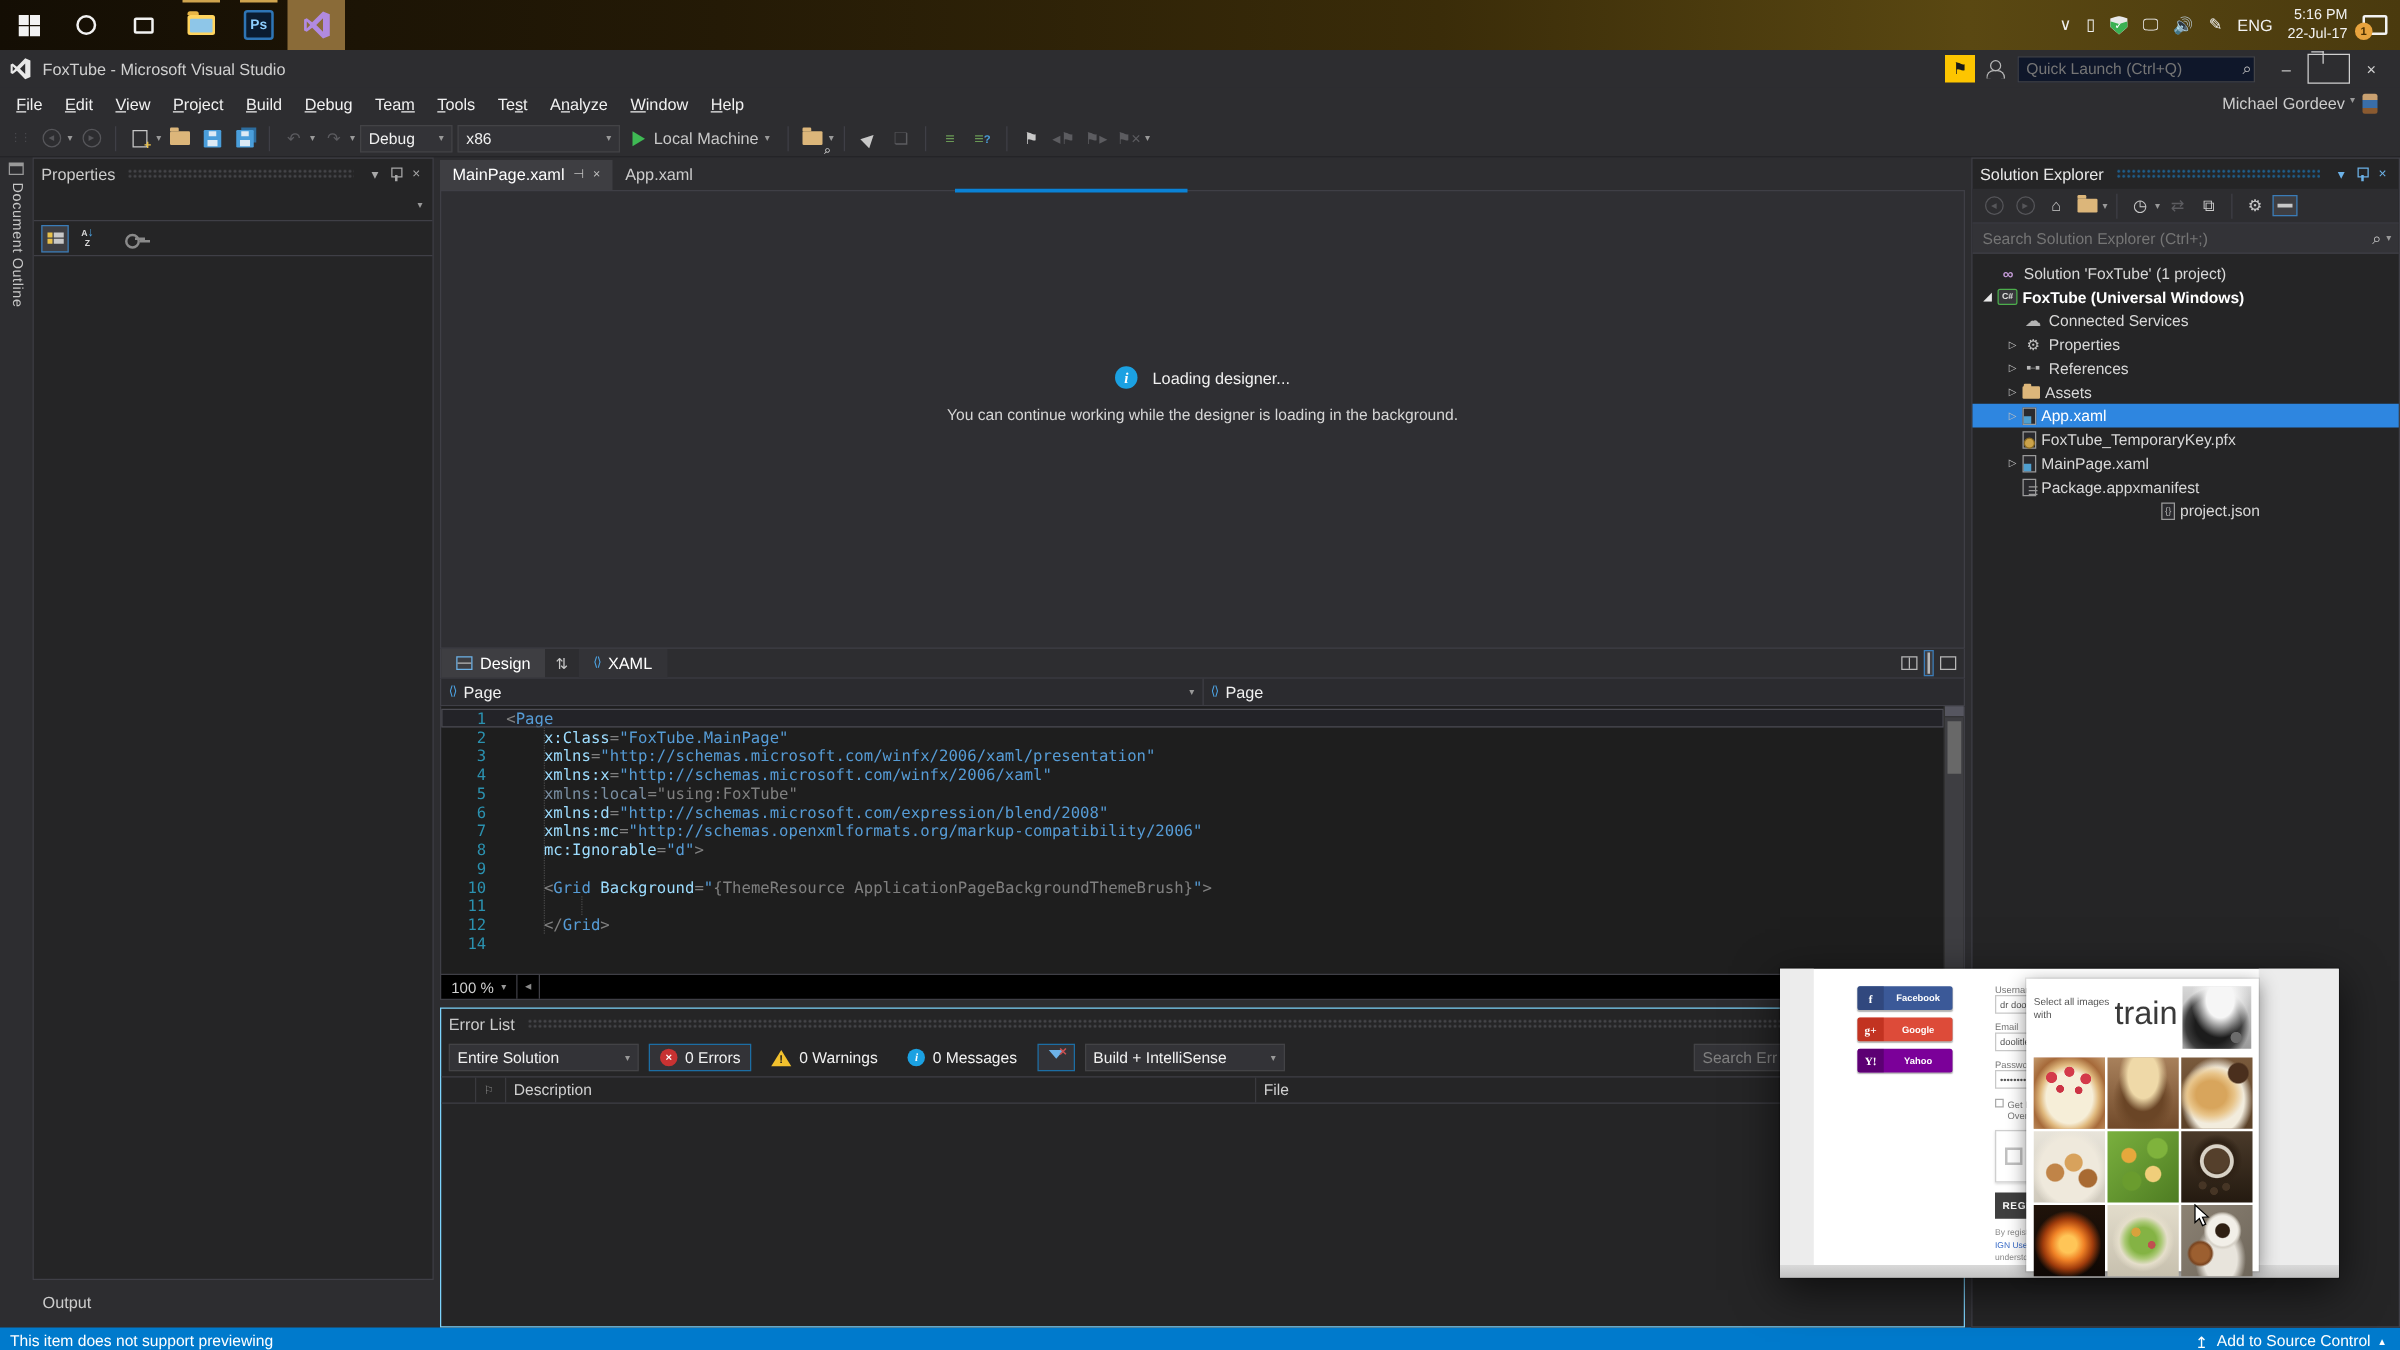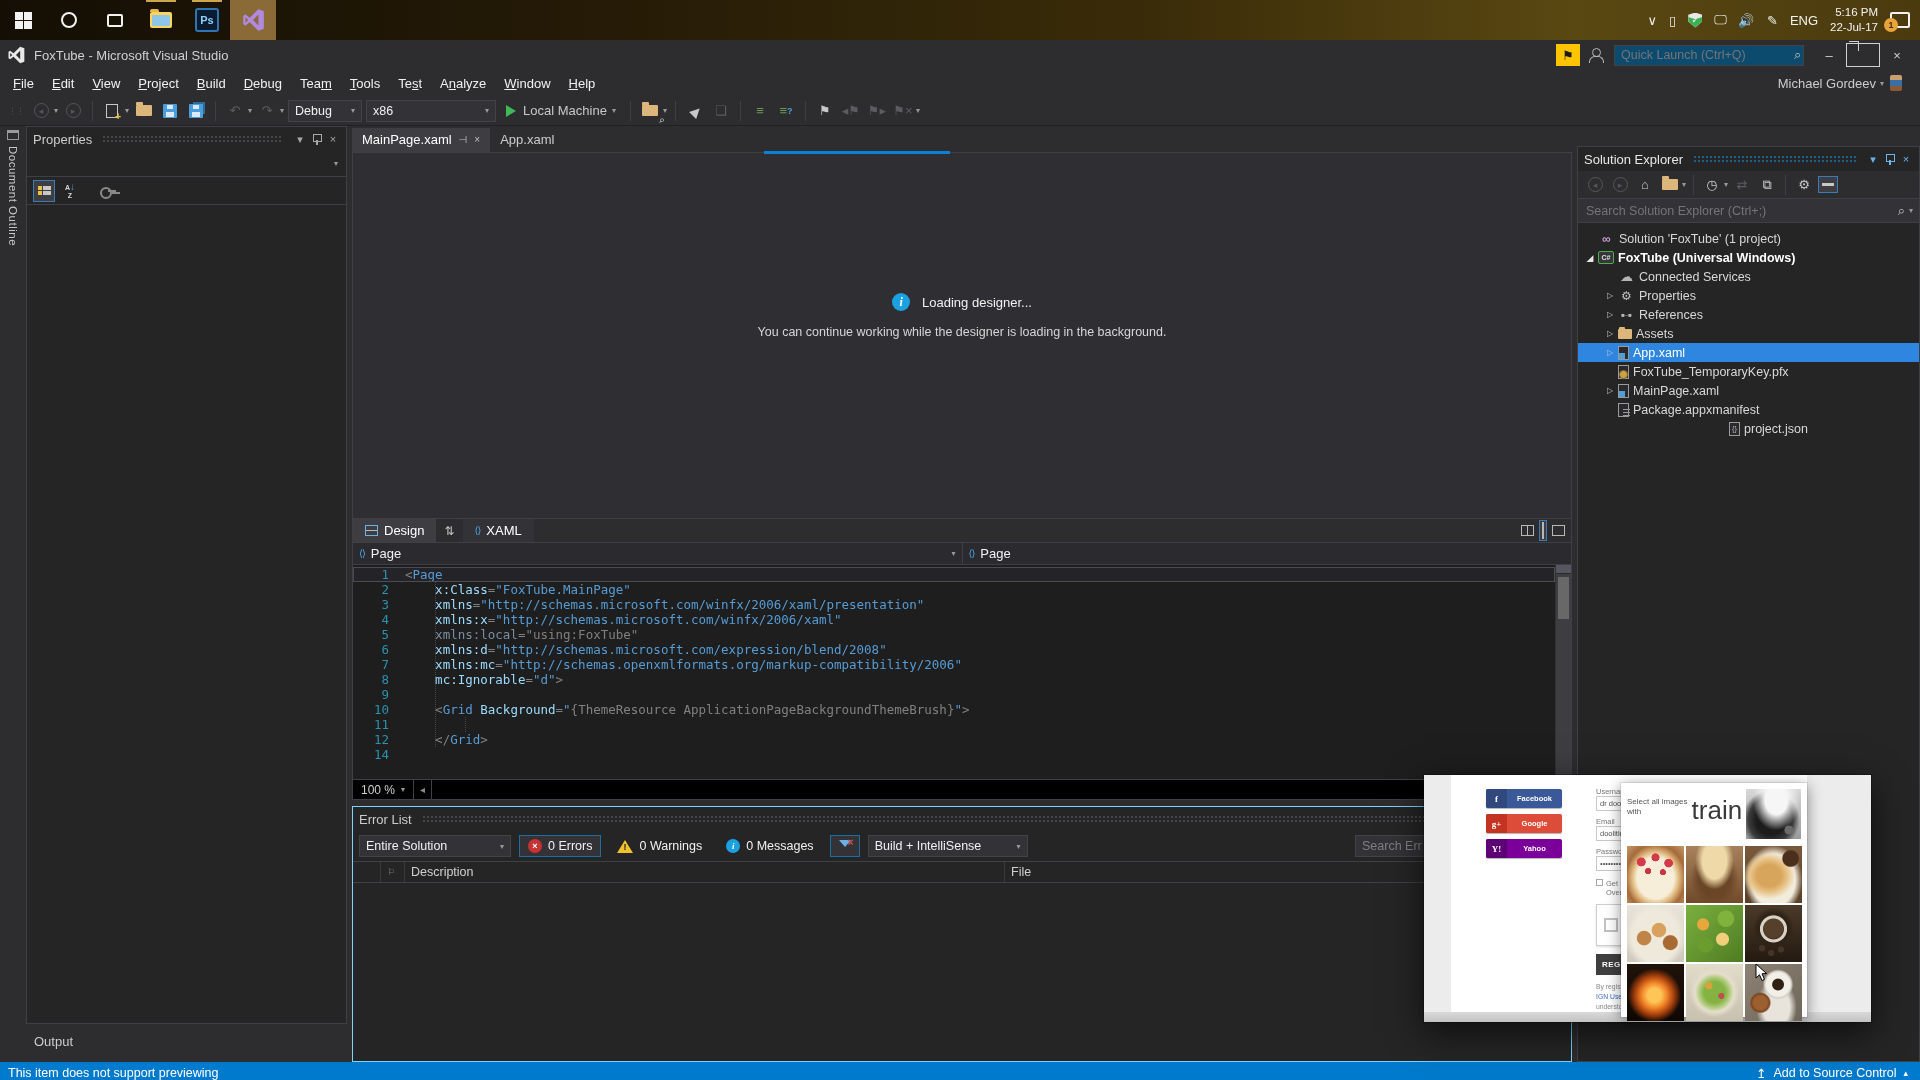--- a/index.html
+++ b/index.html
@@ -31,32 +31,32 @@
   .notif .badge { position:absolute; left:-8px; bottom:-6px; background:#e8a33d; color:#4a3000; width:14px; height:14px; border-radius:50%; font-size:9px; font-weight:bold; display:flex; align-items:center; justify-content:center; }
 
   
   .titlebar { height:30px; display:flex; align-items:center; background:#2d2d30; padding:0 6px; position:relative; }
   .titlebar .title { margin-left:8px; color:#d0d0d0; }
   .tb-right { margin-left:auto; display:flex; align-items:center; gap:8px; }
   .flagbtn { width:24px; height:22px; background:#fdc500; display:flex; align-items:center; justify-content:center; color:#1a1a1a; font-size:13px; }
   .personico { width:18px; height:16px; position:relative; }
   .personico::before { content:""; position:absolute; left:4px; top:1px; width:7px; height:7px; border:1.5px solid #b8b8b8; border-radius:50%; }
   .personico::after { content:""; position:absolute; left:1px; bottom:0; width:13px; height:6px; border:1.5px solid #b8b8b8; border-bottom:none; border-radius:6px 6px 0 0; }
-  .qlbox { width:190px; height:21px; background:#0c4a6e; border:1px solid #434346; display:flex; align-items:center; }
+  .qlbox { width:190px; height:21px; background:#0f172a; border:1px solid #434346; display:flex; align-items:center; }
   .qlbox input { flex:1; background:transparent; border:none; outline:none; color:#999; font-size:12.5px; padding:0 6px; font-family:inherit; }
   .qlbox .mag { color:#c8c8c8; padding:0 6px; font-size:13px; }
   .winctl { display:flex; }
   .winctl span { width:34px; height:24px; display:flex; align-items:center; justify-content:center; color:#d0d0d0; font-size:13px; }
   .restore-glyph { width:9px; height:9px; border:1px solid #d0d0d0; position:relative; }
   .restore-glyph::before { content:""; position:absolute; top:-3px; left:2px; width:9px; height:9px; border:1px solid #d0d0d0; border-bottom:none; border-left:none; }
 
   .menubar { height:26px; display:flex; align-items:center; background:#2d2d30; padding:0 4px; }
   .menu-item { padding:3px 9px; color:#f1f1f1; }
   .menu-item u { text-decoration:underline; }
-  .mb-right { margin-left:auto; display:flex; align-items:center; gap:6px; padding-right:14px; color:#cccccc;padding-left:20px; }
+  .mb-right { margin-left:auto; display:flex; align-items:flex-start; gap:6px; padding-right:14px; color:#cccccc;padding-left:20px; }
   .avatar { width:12px; height:16px; background:linear-gradient(180deg,#c8a070 30%,#3a6ea8 30% 70%,#8a5a30 70%); border-radius:2px; }
 
   .toolbar { height:30px; display:flex; align-items:center; background:#2d2d30; border-bottom:1px solid #222224; padding:0 8px; gap:4px; }
   .tgrip { color:#4a4a4e; font-size:9px; letter-spacing:-1px; margin-right:2px; }
   .tbico { width:22px; height:22px; display:flex; align-items:center; justify-content:center; font-size:13px; color:#c8c8c8; }
   .tbico.dis { color:#5c5c60; }
   .circ { width:15px; height:15px; border:1.5px solid #56565a; border-radius:50%; display:flex; align-items:center; justify-content:center; font-size:9px; color:#56565a; }
   .dd { color:#999; font-size:8px; margin-left:-2px; }
   .tsep { width:1px; height:20px; background:#3f3f46; margin:0 4px; }
   .floppy { width:14px; height:14px; background:#4a9edb; border-radius:1px; position:relative; }
@@ -164,21 +164,21 @@
   .filterx::after { content:"×"; position:absolute; right:-3px; top:-4px; color:#c85050; font-size:11px; font-weight:bold; }
   .el-search { margin-left:auto; width:210px; height:22px; background:#333337; border:1px solid #434346; color:#808080; display:flex; align-items:center; padding:0 6px; font-size:12.5px; }
   .el-header { height:22px; display:flex; align-items:stretch; border-top:1px solid #3f3f46; border-bottom:1px solid #3f3f46; color:#d0d0d0; font-size:12.5px; }
   .el-c { display:flex; align-items:center; padding:0 6px; border-right:1px solid #3a3a3e; }
   .el-c0 { width:28px; } .el-c1 { width:24px; color:#8a8a8a; font-size:9px; }
   .el-cdesc { width:600px; } .el-cfile { flex:1; border-right:none; }
   .el-body { flex:1; }
 
   
   .rightcol { width:343px; display:flex; flex-direction:column; }
-  .se { flex:1; display:flex; flex-direction:column; background:#252526; border:1px solid #3f3f46;margin-top:20px; }
+  .se { flex:1; display:flex; flex-direction:column; background:#252526; border:1px solid #3f3f46; }
   .se .paneltitle { color:#e8e8e8; }
   .se-tools { height:28px; display:flex; align-items:center; gap:3px; padding:0 6px; background:#2d2d30; border-bottom:1px solid #3f3f46; }
   .se-search { height:24px; margin:0; background:#333337; border-bottom:1px solid #3f3f46; display:flex; align-items:center; }
   .se-search input { flex:1; background:transparent; border:none; outline:none; color:#808080; font-size:12.5px; padding:0 8px; font-family:inherit; }
   .se-tree { flex:1; padding-top:6px; font-size:12.5px; color:#d8d8d8; }
   .trow { height:19px; display:flex; align-items:center; }
   .trow.selected { background:#2e86e0; color:#fff; }
   .trow .lbl { white-space:nowrap; }
   .trow.bold .lbl { font-weight:bold; color:#fff; }
   .tarrow { width:16px; flex:none; text-align:center; font-size:8px; color:#c0c0c0; }

